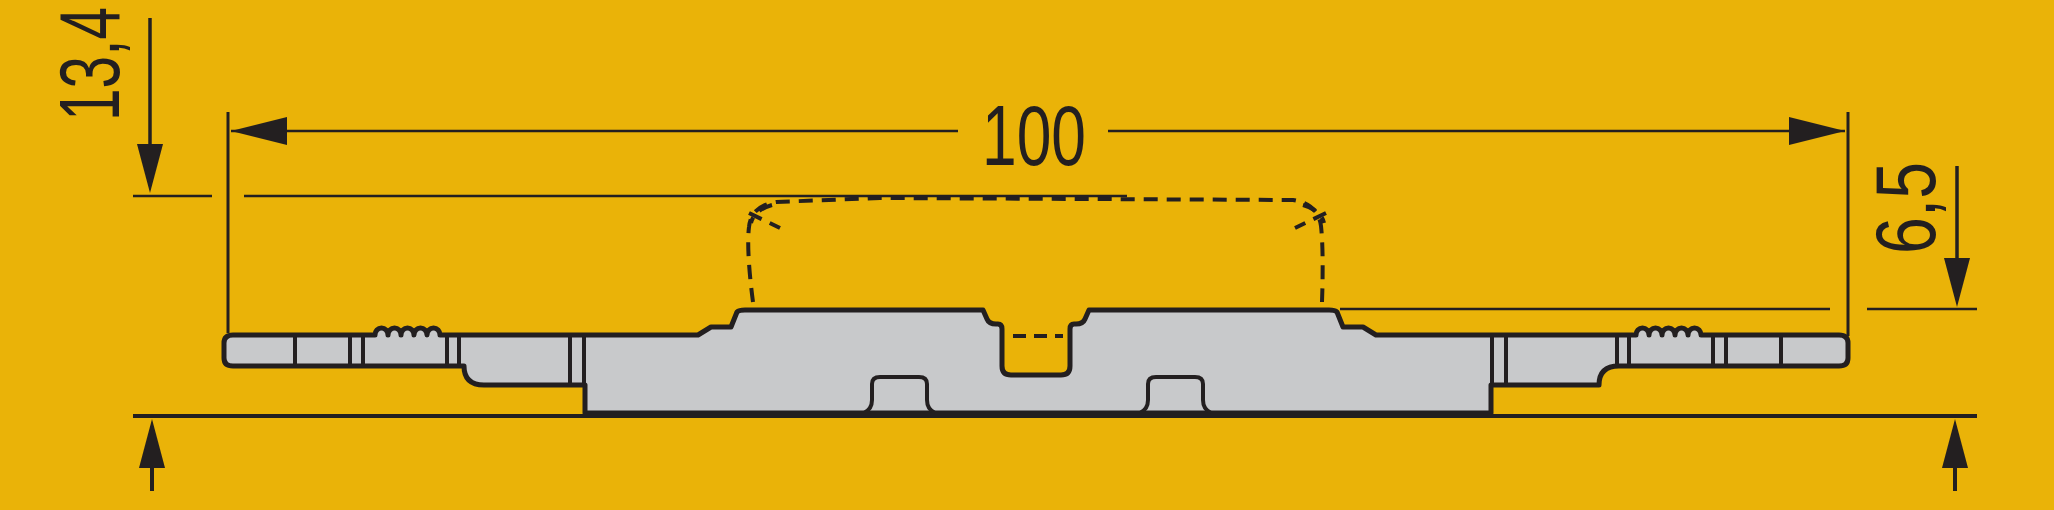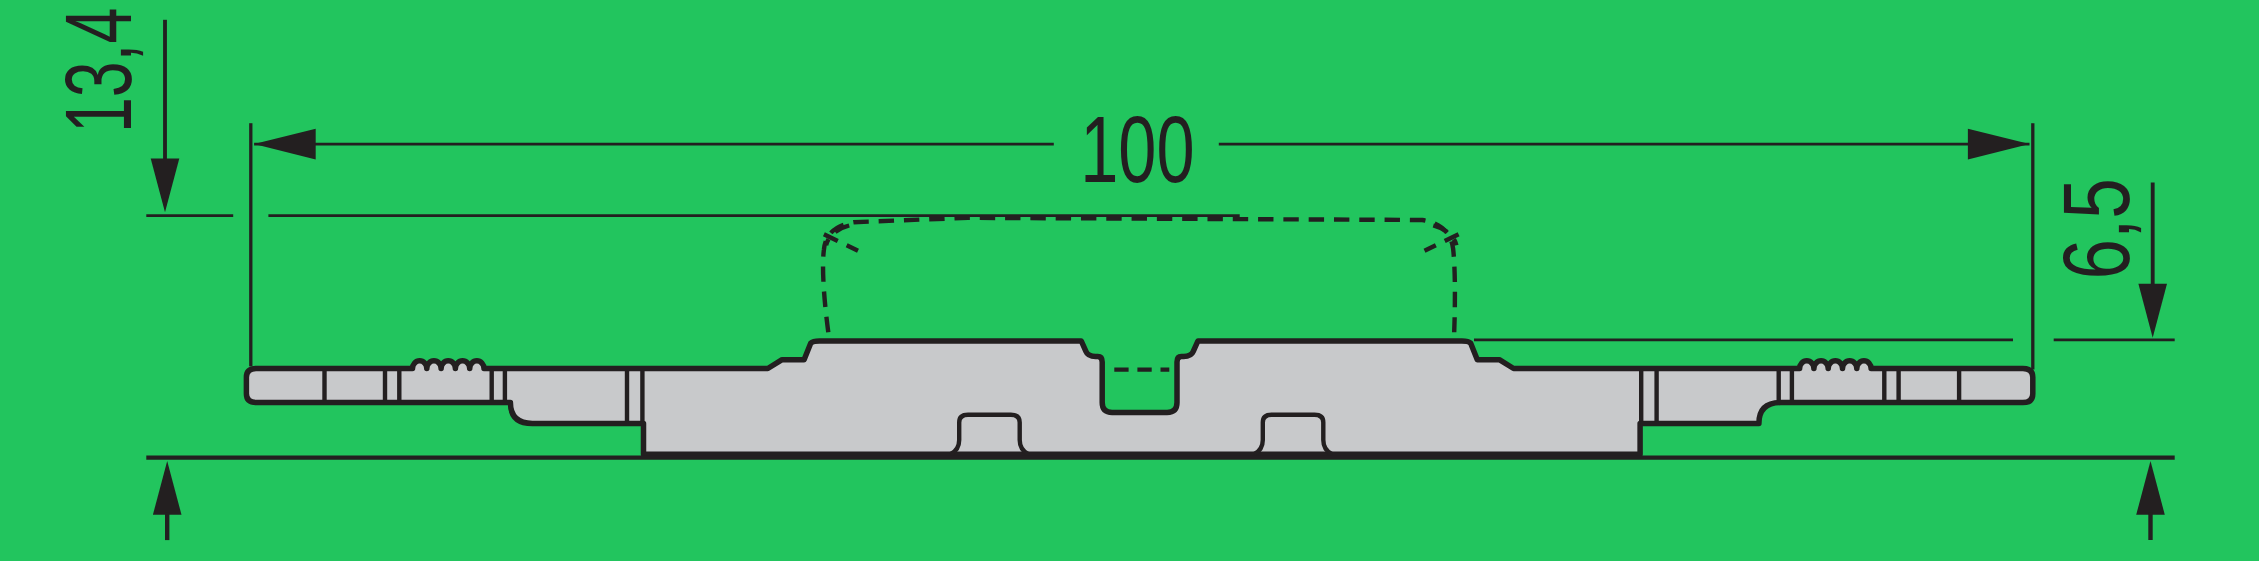--- a/index.html
+++ b/index.html
@@ -1,16 +1,16 @@
 <!DOCTYPE html>
 <html><head>
 <meta charset="utf-8">
 <style>
   html, body { margin: 0; padding: 0; background: #ffffff; }
-  .canvas { width: 2054px; height: 510px; position: relative; background: #22c55e; overflow: hidden; }
+  .canvas { width: 2054px; height: 510px; position: relative; background: #eab308; overflow: hidden; }
   svg { display: block; }
   text {
     font-family: "Liberation Sans", "DejaVu Sans", sans-serif;
     font-weight: 400;
     fill: #231f20;
   }
   .dim-text { font-size: 86px; }
 </style>
 </head>
 <body>

